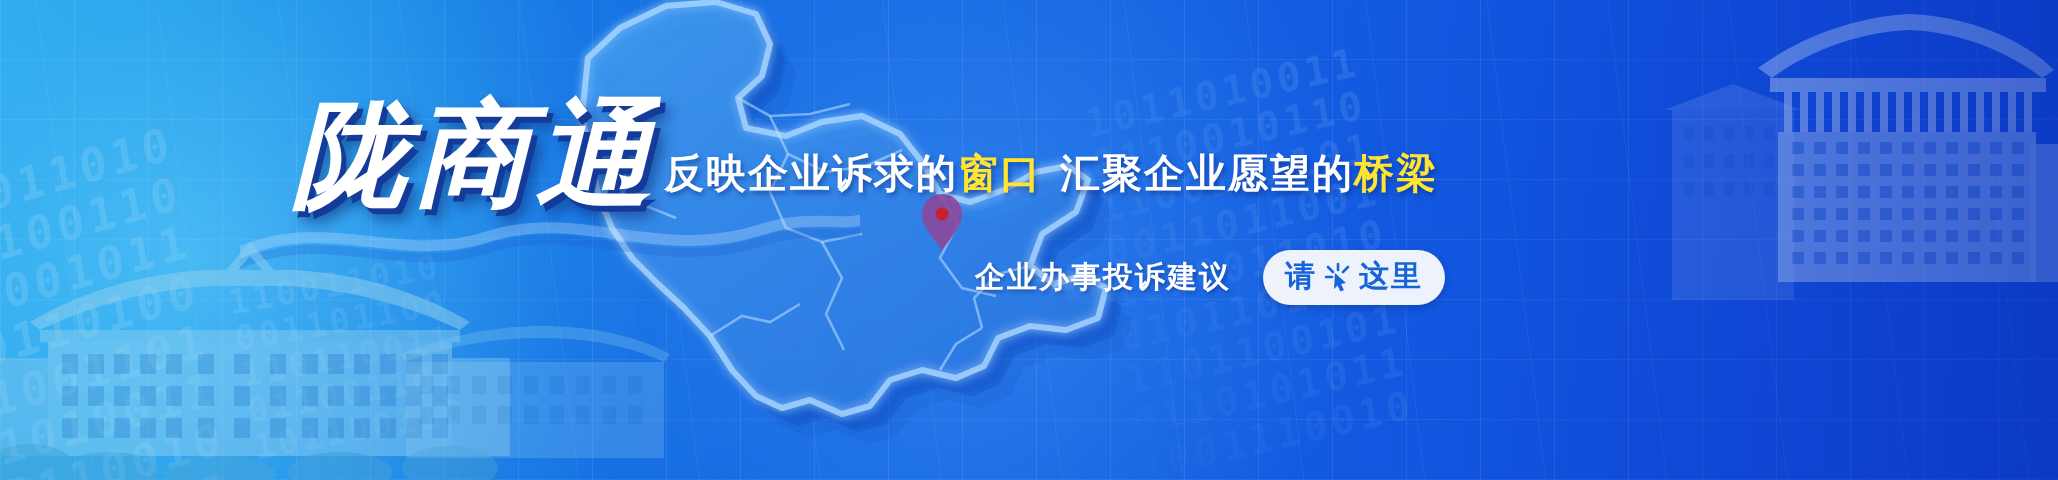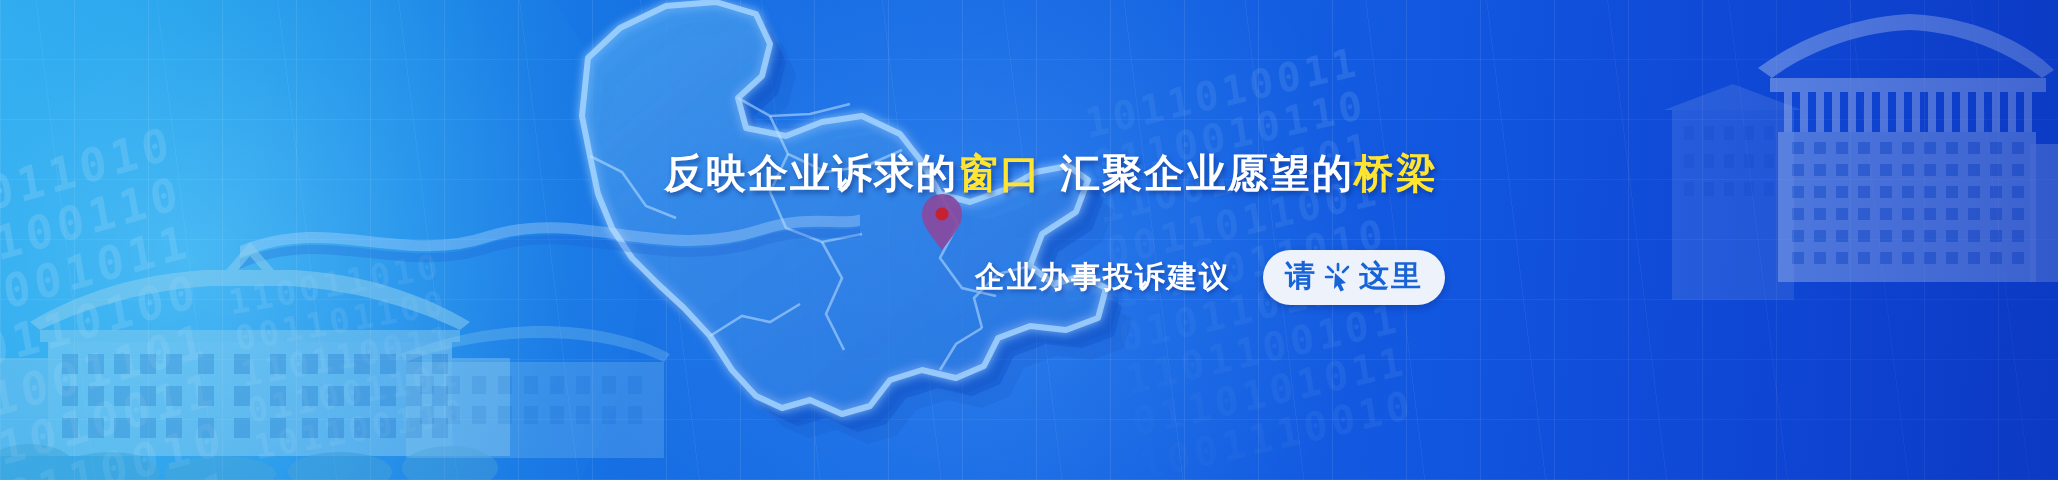--- a/index.html
+++ b/index.html
@@ -484,20 +484,21 @@
       <rect x="66" y="112" width="10" height="14"></rect>
         <rect x="86" y="112" width="10" height="14"></rect>
       <rect x="106" y="112" width="10" height="14"></rect>
     </g>
   </svg>
 
   <div class="vignette-right"></div>
 
   <div class="content">
 
+    <div class="brand">陇商通</div>
 
     <div class="slogans">
       <div class="slogan-line">
         <span>反映企业诉求的</span><span class="hl">窗口</span><span class="gap"></span><span>汇聚企业愿望的</span><span class="hl">桥梁</span>
       </div>
     </div>
 
     <div class="cta-row">
       <span class="cta-text">企业办事投诉建议</span>
 

